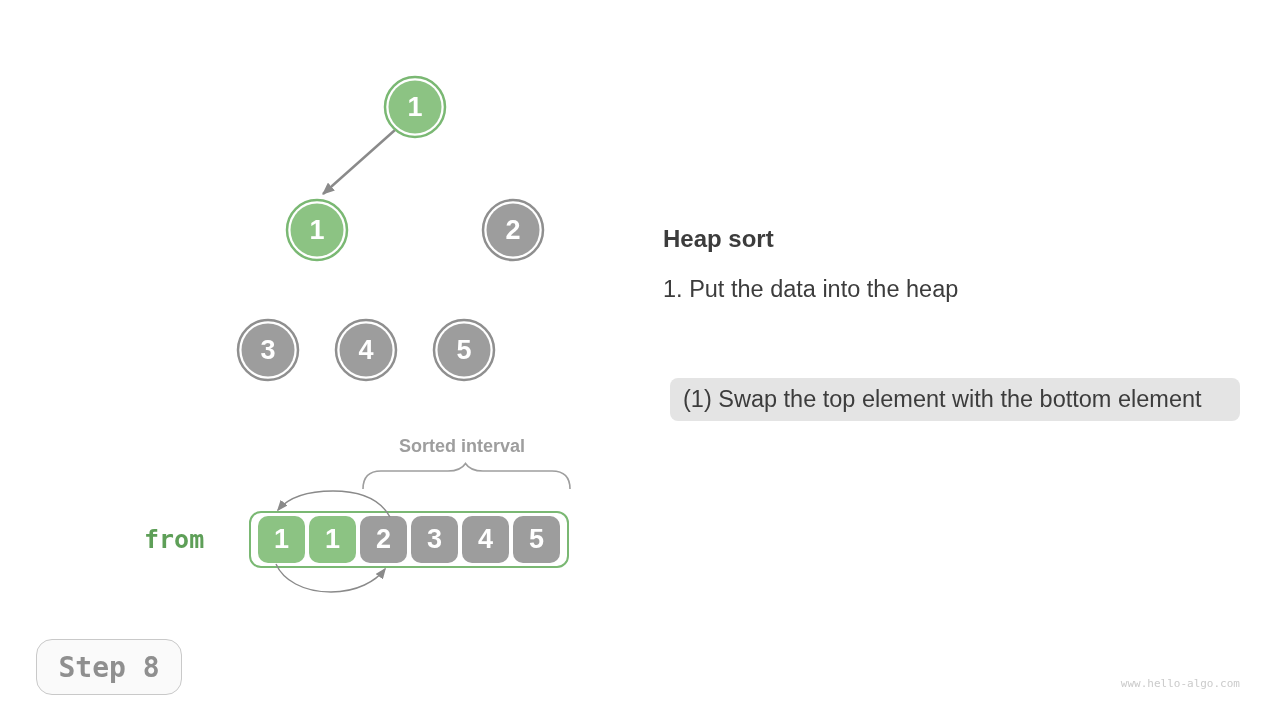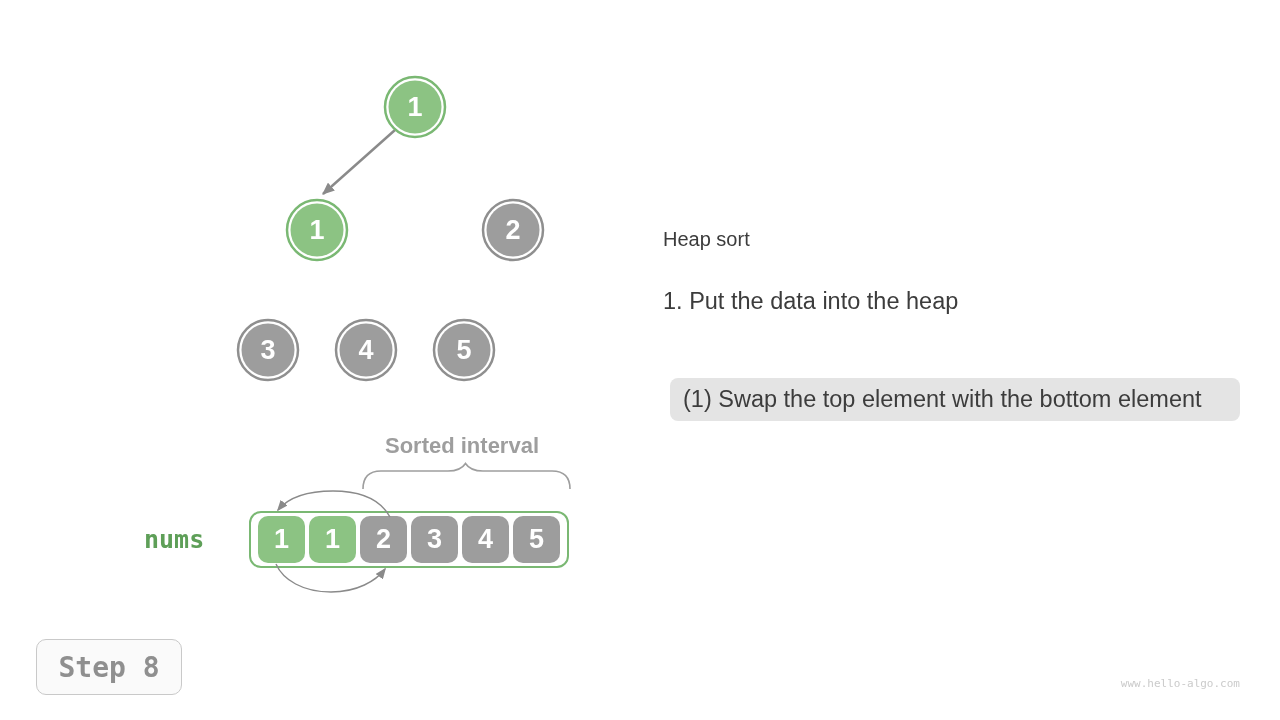--- a/index.html
+++ b/index.html
@@ -38,57 +38,57 @@
   .cell.green{background:var(--green-fill);}
   .cell.gray{background:var(--gray-fill);}
 
   .nums-label{
     left:144px;top:526px;width:70px;
     font-family:"DejaVu Sans Mono",monospace;font-weight:bold;font-size:25px;
     color:var(--nums-green);line-height:28px;
   }
   .sorted-label{
     left:352px;top:434px;width:220px;text-align:center;
-    font-weight:bold;font-size:22px;color:var(--label-gray);line-height:24px;
+    font-weight:bold;font-size:18px;color:var(--label-gray);line-height:24px;
   }
 
   
-  .panel-title{left:663px;top:226px;font-size:20px;font-weight:normal;color:var(--text-dark);line-height:26px;}
+  .panel-title{left:663px;top:226px;font-size:24px;font-weight:bold;color:var(--text-dark);line-height:26px;}
   .panel-step{font-size:23.5px;color:var(--text-dark);line-height:26px;}
-  .panel-step.s1{left:663px;top:288px;text-align:right;}
+  .panel-step.s1{left:663px;top:276px;text-align:right;}
   .panel-step.s2{left:663px;top:336px;}
   .substep-highlight{
     left:670px;top:378px;width:570px;height:43px;box-sizing:border-box;
     background:var(--highlight-bg);border-radius:8px;
     display:flex;align-items:center;
   }
   .substep-text{font-size:23.5px;color:var(--text-dark);padding-left:13px;}
 
   
   .step-badge{
     left:36px;top:639px;width:146px;height:56px;box-sizing:border-box;
-    border:1.5px solid var(--step-border);border-radius:10px;background:var(--step-bg);
+    border:1.5px solid var(--step-border);border-radius:16px;background:var(--step-bg);
     display:flex;align-items:center;justify-content:center;
   }
   .step-badge-text{
     font-family:"DejaVu Sans Mono",monospace;font-weight:bold;font-size:28px;
     color:var(--step-text);
   }
 
   .watermark{
     right:40px;top:677px;
     font-family:"DejaVu Sans Mono",monospace;font-size:11px;color:var(--watermark-gray);
   }
 </style>
 </head>
 <body>
 
 <div class="canvas">
 
-  <div class="abs nums-label">nums</div>
+  <div class="abs nums-label">from</div>
 
   <div class="abs nums-array">
     <div class="cell green">
         <span>1</span>
       </div>
     <div class="cell green">
         <span>1</span>
       </div>
     <div class="cell gray">
         <span>2</span>

